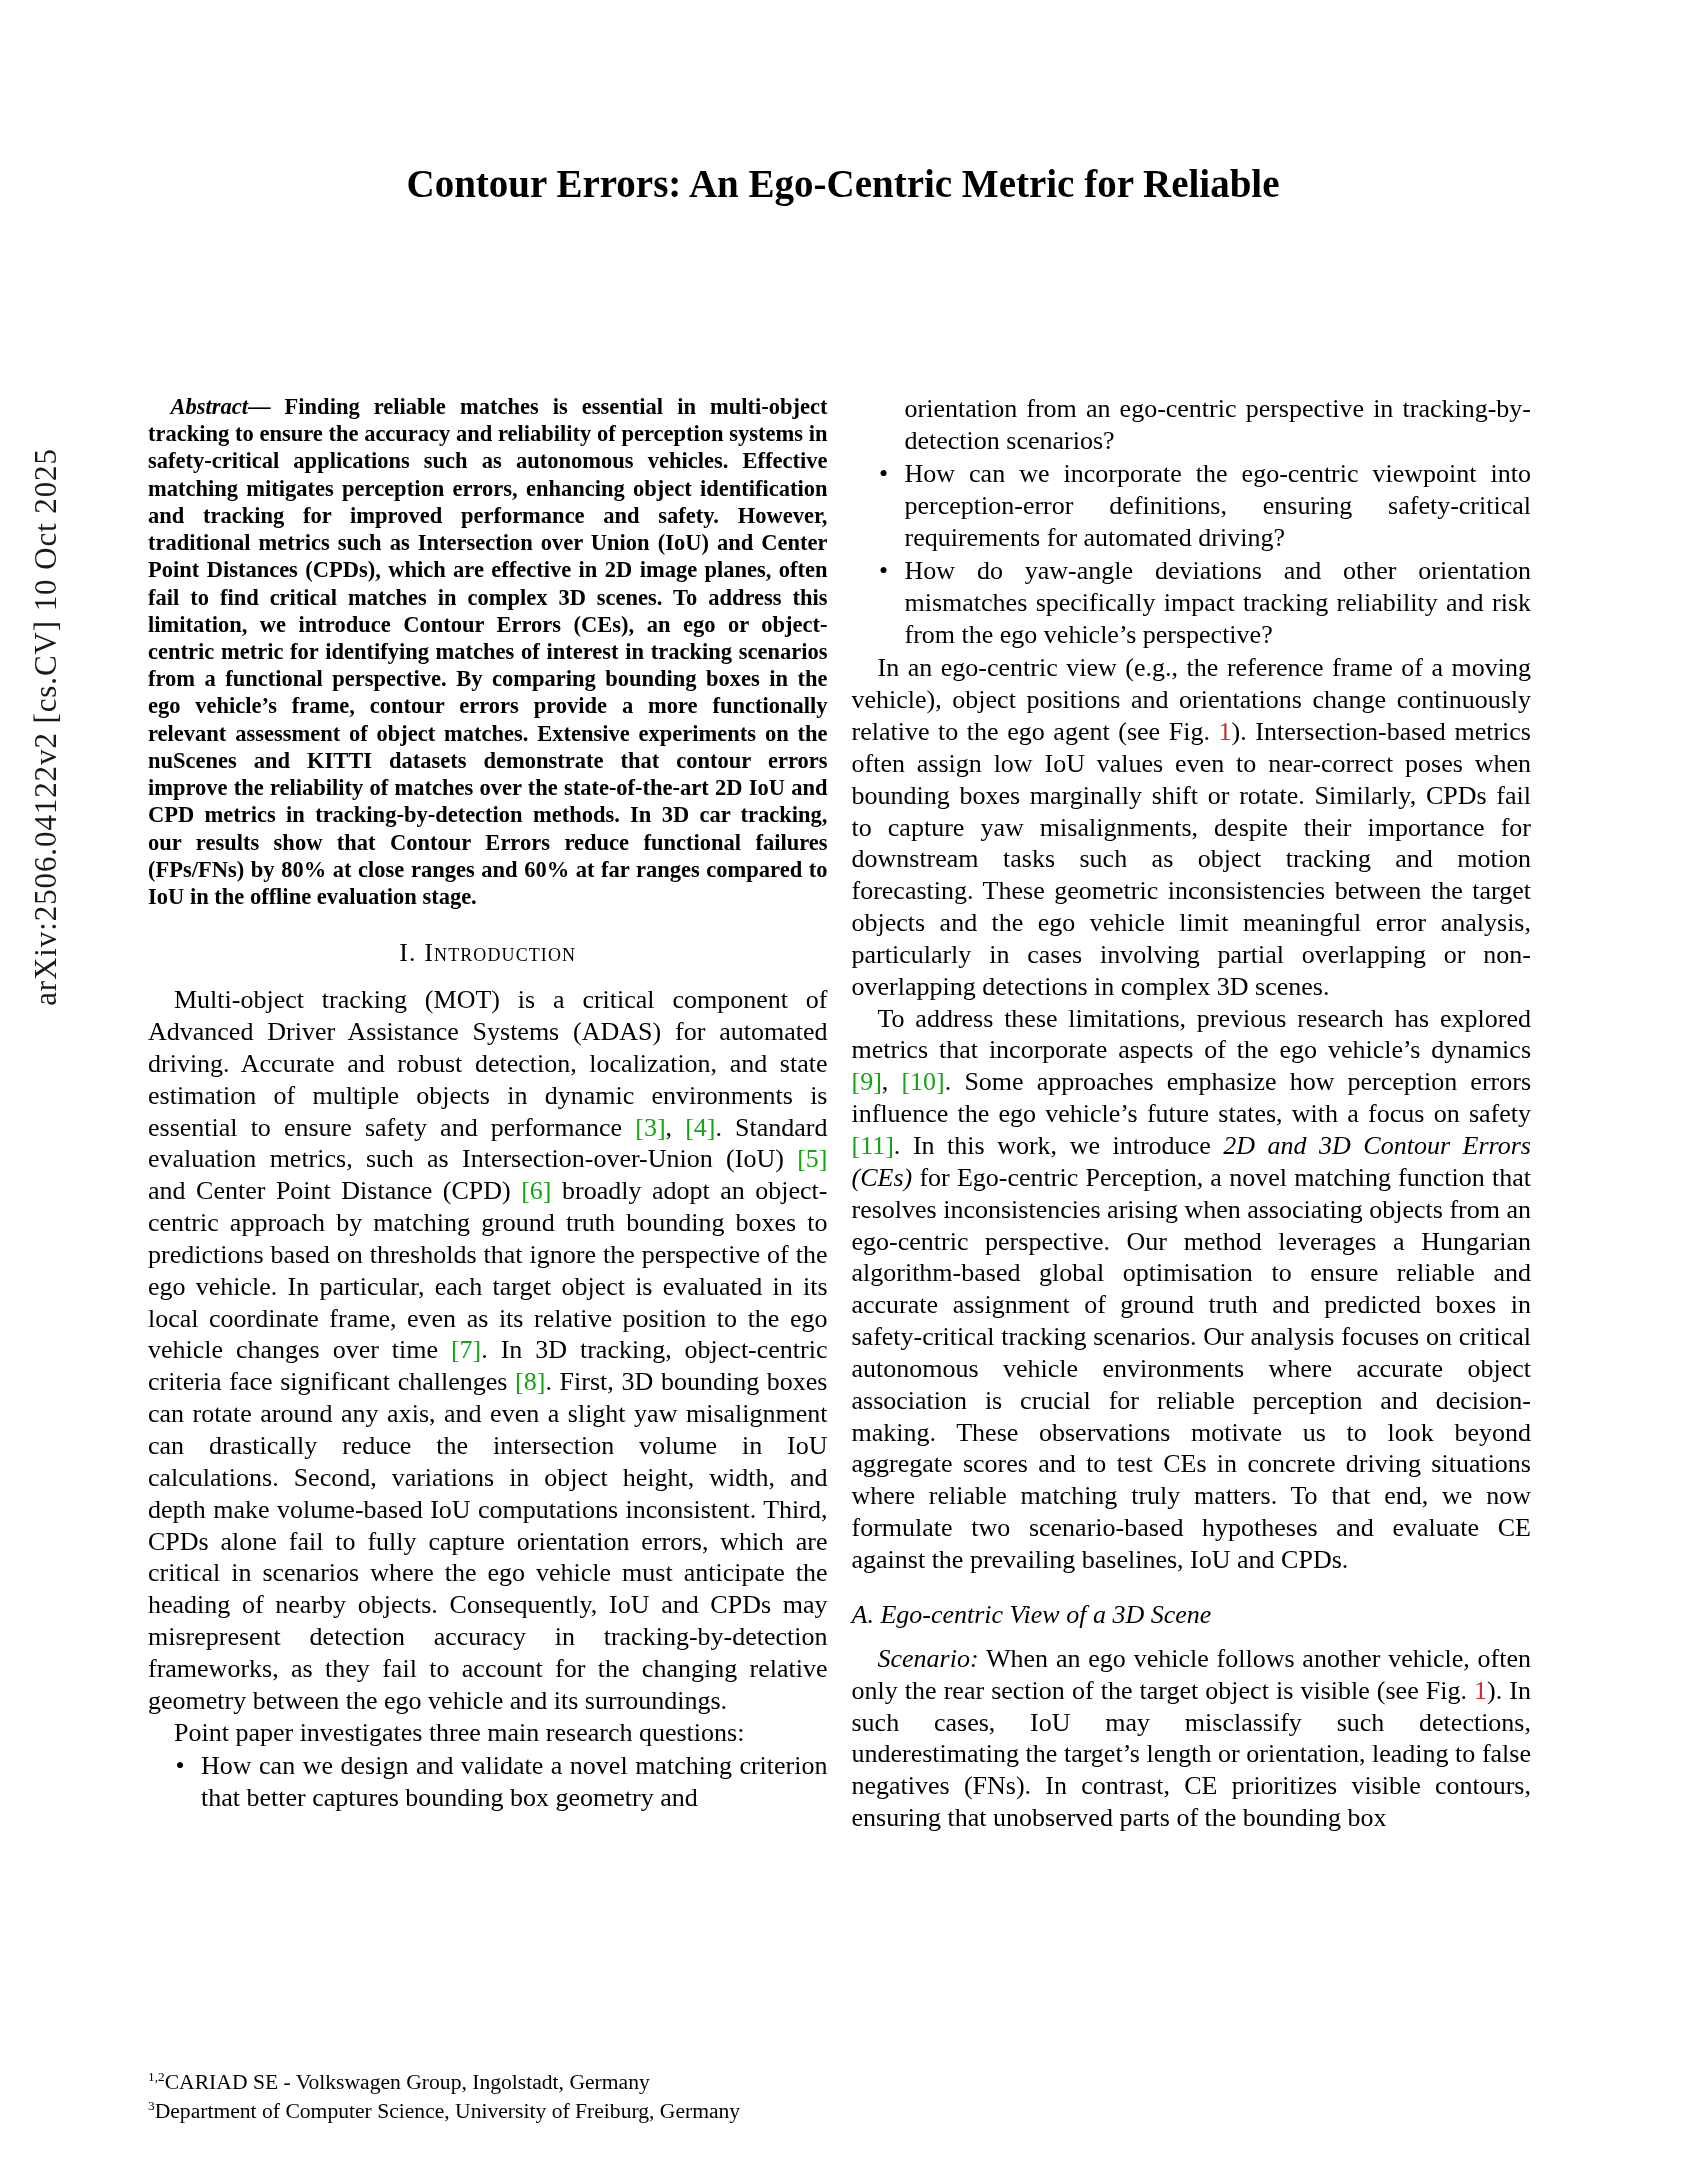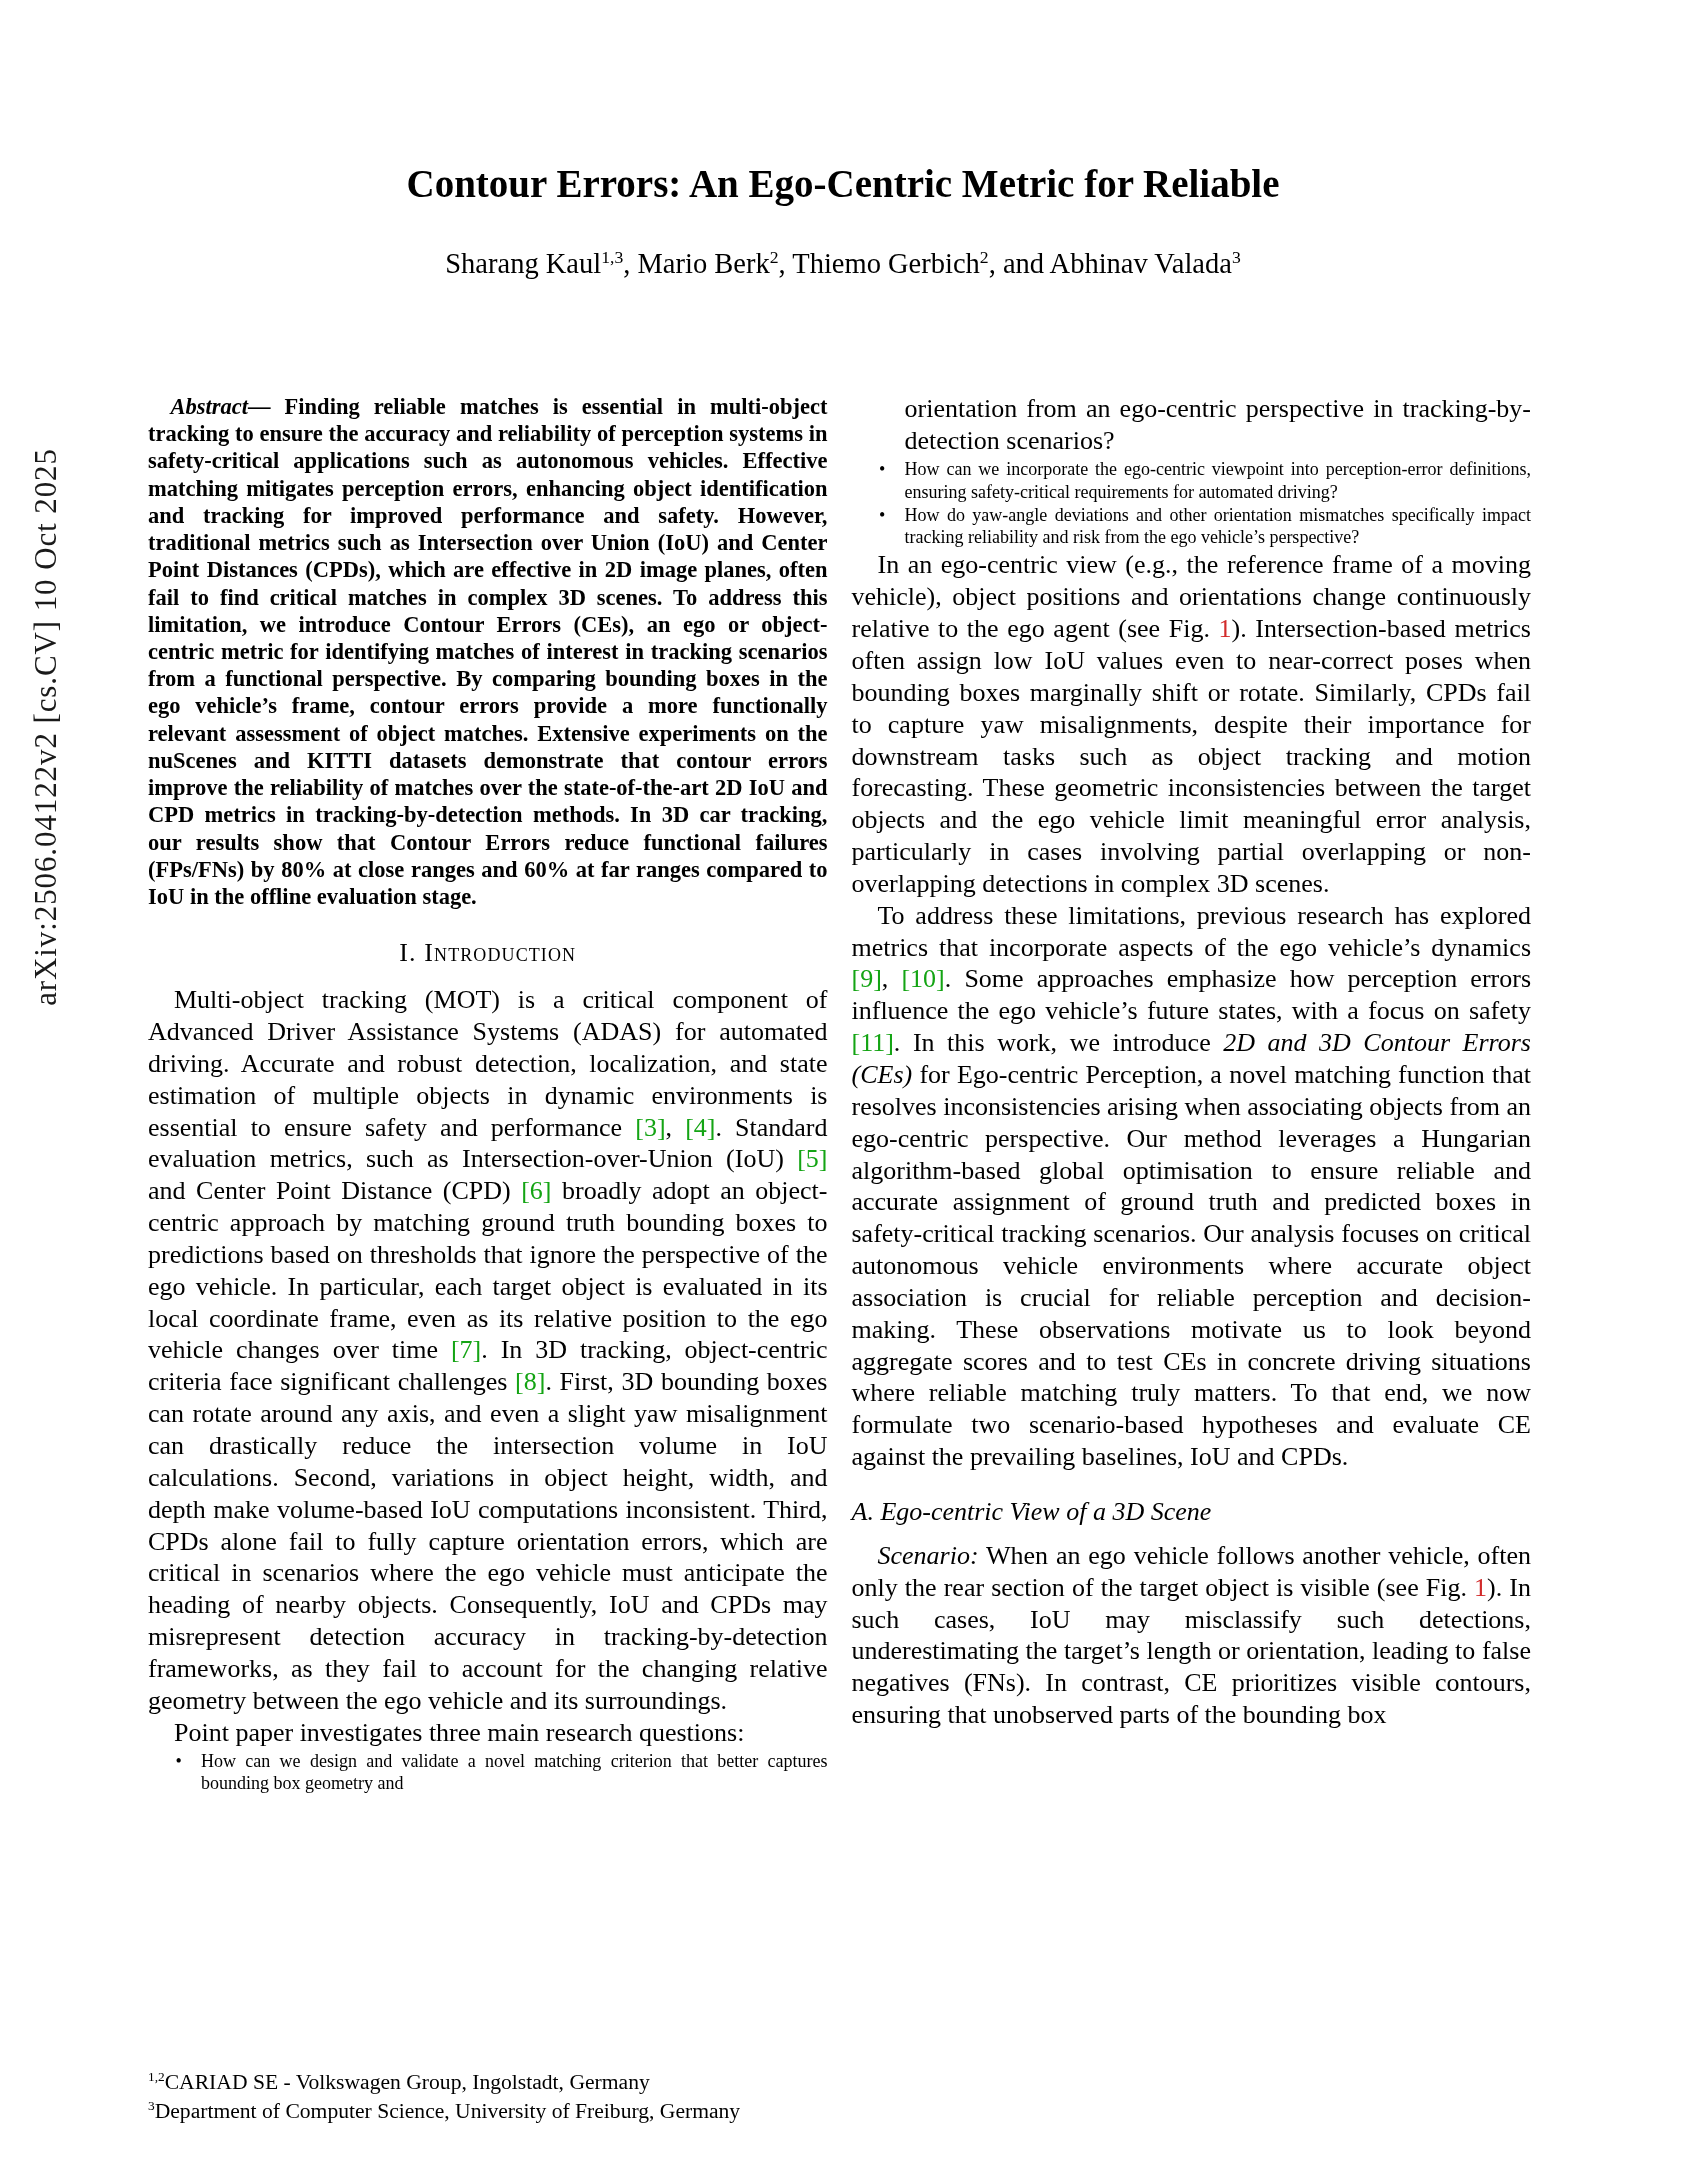--- a/index.html
+++ b/index.html
@@ -49,21 +49,21 @@
   p.body {
     font-size:26px; line-height:1.225;
     text-align:justify; text-indent:1em;
   }
   .cont {
     font-size:26px; line-height:1.225; text-align:justify;
     padding-left:53px;
   }
   ul.bullets { list-style:none; margin:1.8px 0 1.8px 0; }
   ul.bullets li {
-    font-size:18px; line-height:1.225; text-align:justify;
+    font-size:26px; line-height:1.225; text-align:justify;
     padding-left:53px; position:relative; margin:1px 0;
   }
   ul.bullets li::before { content:"\2022"; position:absolute; left:27.5px; }
   .footnotes {
     position:absolute; left:0; bottom:8px; width:100%;
     font-size:21.6px; line-height:1.32; text-align:left;font-family:Liberation Serif, serif;
   }
   
   .seg-b  { font-weight:bold; }
   .seg-i  { font-style:italic; }
@@ -76,21 +76,20 @@
 <body>
 
 <div class="page">
 
   <div class="arxiv">arXiv:2506.04122v2  [cs.CV]  10 Oct 2025</div>
 
   <div class="titleblock">
     <h1 class="title">
       <span>Contour Errors: An Ego-Centric Metric for Reliable</span>
     </h1>
-    <div class="authors"><span>Sharang Kaul</span><span class="seg-sup">1,3</span><span>, Mario Berk</span><span class="seg-sup">2</span><span>, Thiemo Gerbich</span><span class="seg-sup">2</span><span>, and Abhinav Valada</span><span class="seg-sup">3</span></div>
   </div>
 
   <div class="columns">
 
     <div class="col">
       <p class="abstract"><span class="seg-bi">Abstract</span><span class="seg-b">— Finding reliable matches is essential in multi-object tracking to ensure the accuracy and reliability of perception systems in safety-critical applications such as autonomous vehicles. Effective matching mitigates perception errors, enhancing object identification and tracking for improved performance and safety. However, traditional metrics such as Intersection over Union (IoU) and Center Point Distances (CPDs), which are effective in 2D image planes, often fail to find critical matches in complex 3D scenes. To address this limitation, we introduce Contour Errors (CEs), an ego or object-centric metric for identifying matches of interest in tracking scenarios from a functional perspective. By comparing bounding boxes in the ego vehicle’s frame, contour errors provide a more functionally relevant assessment of object matches. Extensive experiments on the nuScenes and KITTI datasets demonstrate that contour errors improve the reliability of matches over the state-of-the-art 2D IoU and CPD metrics in tracking-by-detection methods. In 3D car tracking, our results show that Contour Errors reduce functional failures (FPs/FNs) by 80% at close ranges and 60% at far ranges compared to IoU in the offline evaluation stage.</span></p>
       <h2 class="section">I. Introduction</h2>
       <p class="body"><span>Multi-object tracking (MOT) is a critical component of Advanced Driver Assistance Systems (ADAS) for automated driving. Accurate and robust detection, localization, and state estimation of multiple objects in dynamic environments is essential to ensure safety and performance </span><span class="seg-cite">[3]</span><span>, </span><span class="seg-cite">[4]</span><span>. Standard evaluation metrics, such as Intersection-over-Union (IoU) </span><span class="seg-cite">[5]</span><span> and Center Point Distance (CPD) </span><span class="seg-cite">[6]</span><span> broadly adopt an object-centric approach by matching ground truth bounding boxes to predictions based on thresholds that ignore the perspective of the ego vehicle. In particular, each target object is evaluated in its local coordinate frame, even as its relative position to the ego vehicle changes over time </span><span class="seg-cite">[7]</span><span>. In 3D tracking, object-centric criteria face significant challenges </span><span class="seg-cite">[8]</span><span>. First, 3D bounding boxes can rotate around any axis, and even a slight yaw misalignment can drastically reduce the intersection volume in IoU calculations. Second, variations in object height, width, and depth make volume-based IoU computations inconsistent. Third, CPDs alone fail to fully capture orientation errors, which are critical in scenarios where the ego vehicle must anticipate the heading of nearby objects. Consequently, IoU and CPDs may misrepresent detection accuracy in tracking-by-detection frameworks, as they fail to account for the changing relative geometry between the ego vehicle and its surroundings.</span></p>
       <p class="body">Point paper investigates three main research questions:</p>
       <ul class="bullets">

